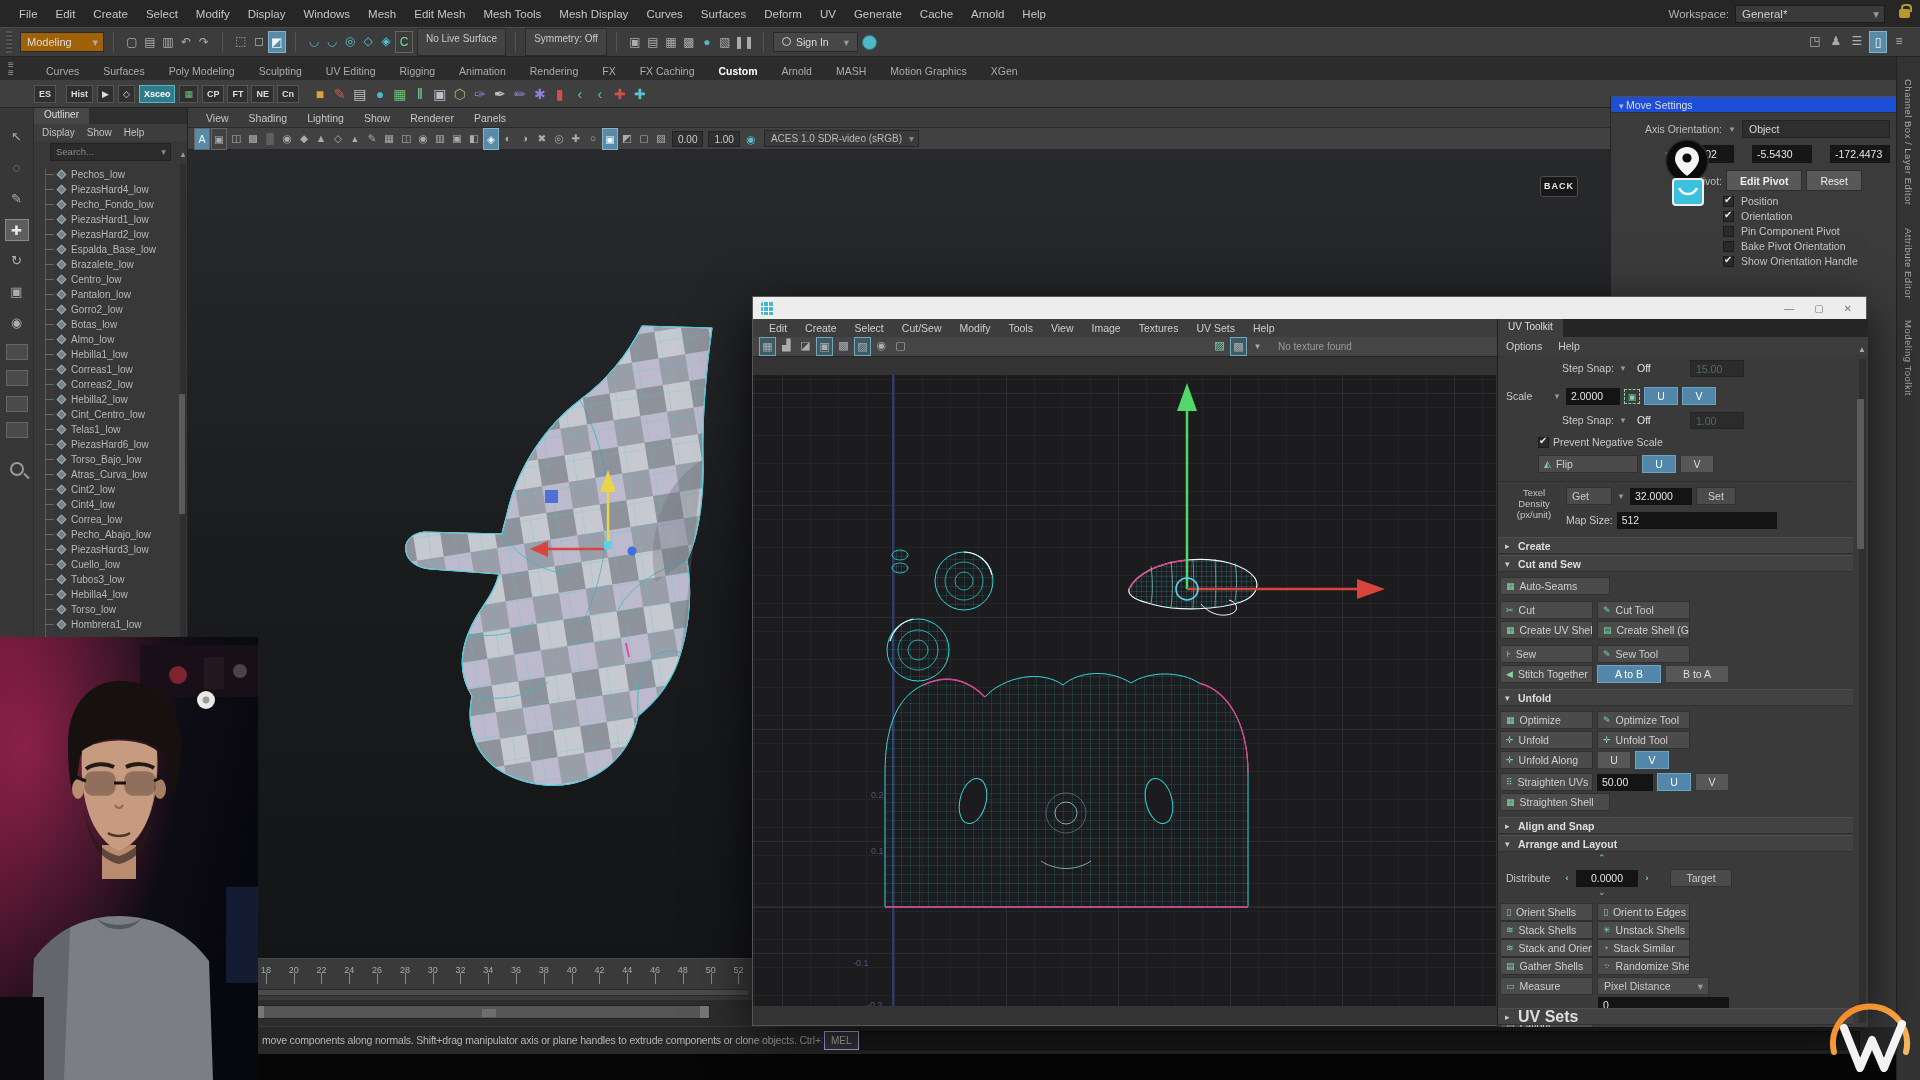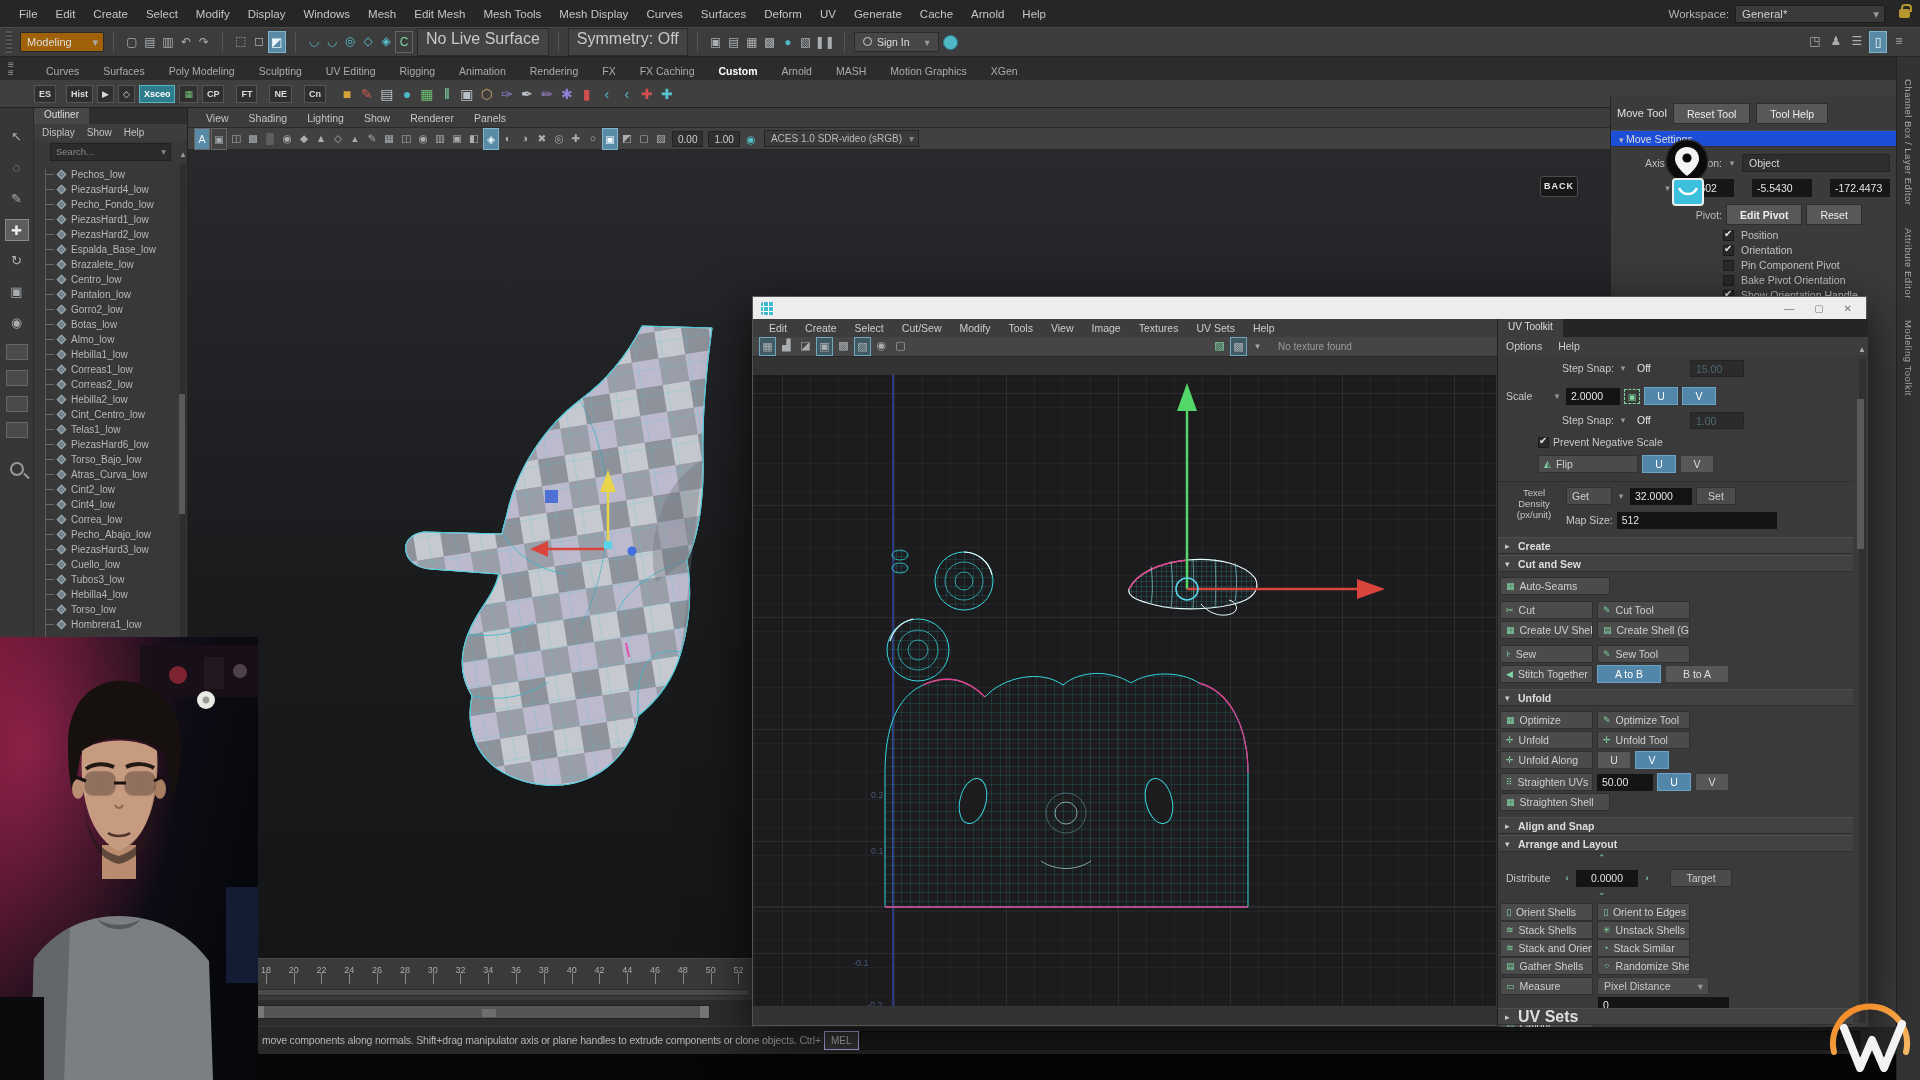--- a/index.html
+++ b/index.html
@@ -20,21 +20,21 @@
   
   #statusline{left:0;top:27px;width:1920px;height:30px;background:#3c3c3c;border-top:1px solid #4b4b4b;border-bottom:1px solid #242424;display:flex;align-items:center;padding:0 6px;gap:4px}
   .sl-sep{width:1px;height:20px;background:#2a2a2a;border-right:1px solid #555;margin:0 5px}
   .sl-grip{width:6px;height:22px;background:repeating-linear-gradient(#555 0 2px,#333 2px 4px);margin-right:4px}
   #mode-dd{background:#a16207;border:1px solid #2a2a2a;width:84px;height:20px;line-height:19px;color:#ddd;font-size:11px;padding:0 6px;position:relative}
   #mode-dd::after{content:"▾";position:absolute;right:5px;color:#aaa}
   .icon{display:inline-block;min-width:18px;text-align:center;font-size:12px;color:#a9adb0;line-height:20px;cursor:default}
   .icon.hl{background:#5a8ba6;color:#eaf6fa;border:1px solid #7fb4cc}
   .icon.box{border:1px solid #666}
   .icon.teal{color:#56c2cf}
-  .sl-chip{background:#434343;border:1px solid #2a2a2a;color:#c9c9c9;font-size:16px;height:28px;line-height:19px;padding:0 8px}
+  .sl-chip{background:#434343;border:1px solid #2a2a2a;color:#c9c9c9;font-size:10px;height:28px;line-height:19px;padding:0 8px}
   #signin{display:flex;align-items:center;gap:5px;background:#474747;border:1px solid #2a2a2a;height:20px;padding:0 8px;color:#ddd;font-size:10.5px}
   #signin .person{width:9px;height:9px;border:1.5px solid #ccc;border-radius:50%;position:relative;top:-1px}
   #signin::after{content:"▾";color:#999;margin-left:10px}
   .badge{width:15px;height:15px;border-radius:50%;background:#4fb7c6;border:1px solid #2a7f8d;position:relative}
   #sl-right{margin-left:auto;display:flex;gap:3px;margin-right:6px}
 
   
   #shelftabs{left:0;top:57px;width:1920px;height:23px;background:#2c2c2c;display:flex;align-items:flex-end;padding-left:34px;color:#ababab;font-size:10.5px}
   #shelftabs .li{padding:3px 12px;cursor:default}
   #shelftabs .li.active{color:#fff;font-weight:bold}
@@ -288,21 +288,21 @@
 
   <div id="shelfrow" class="abs">
     <span style="display:flex;gap:10px">
         <span class="shchip">ES</span>
         <span class="shchip">Hist</span>
       </span>
     <span class="shchip">▶</span>
     <span class="shchip">◇</span>
     <span class="shchip teal">Xsceo</span>
     <span class="shchip" style="color:#6fbf73">▦</span>
-    <span style="display:flex;gap:12px">
+    <span style="display:flex;gap:3px">
         <span class="shchip">CP</span>
         <span class="shchip">FT</span>
         <span class="shchip">NE</span>
         <span class="shchip">Cn</span>
       </span>
     <span style="display:flex;gap:2px;margin-left:8px">
         <span class="icon" style="color: rgb(217, 163, 60);">■</span>
         <span class="icon" style="color: rgb(207, 91, 78);">✎</span>
         <span class="icon" style="color: rgb(185, 192, 198);">▤</span>
         <span class="icon" style="color: rgb(73, 184, 200);">●</span>
@@ -553,25 +553,20 @@
         <polygon points="548,543 548,559 530,551" fill="#d9443c"></polygon>
         <rect x="545" y="492" width="13" height="13" fill="#4d6fd6"></rect>
         <circle cx="632" cy="553" r="4.5" fill="#3f6fe0"></circle>
         <rect x="604" y="543" width="8" height="8" fill="#5ad2e8"></rect>
         <line x1="626" y1="645" x2="629" y2="659" stroke="#e04fae" stroke-width="2"></line>
       </g>
     </svg>
   </div>
 
   <div id="toolsettings" class="abs">
-    <div id="ts-titlerow">
-      <span id="ts-title">Move Tool</span>
-      <span class="tsbtn">Reset Tool</span>
-      <span class="tsbtn">Tool Help</span>
-    </div>
     <div id="ts-sec">Move Settings</div>
     <div class="tsrow">
       <span class="tslabel">Axis Orientation:</span>
       <span class="tscaret">▾</span>
       <span class="tsdrop">Object</span>
     </div>
     <div class="tsrow">
       <span class="tslabel"></span>
       <span class="tscaret">▾</span>
       <span style="display:flex;gap:18px">

